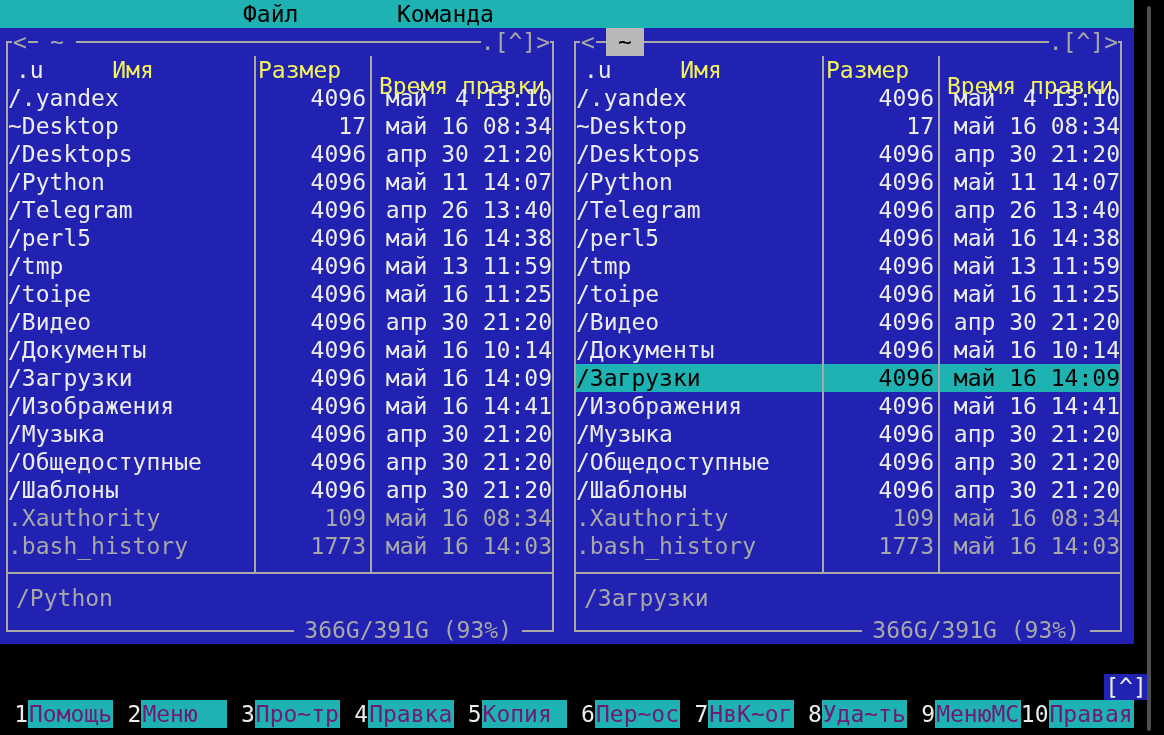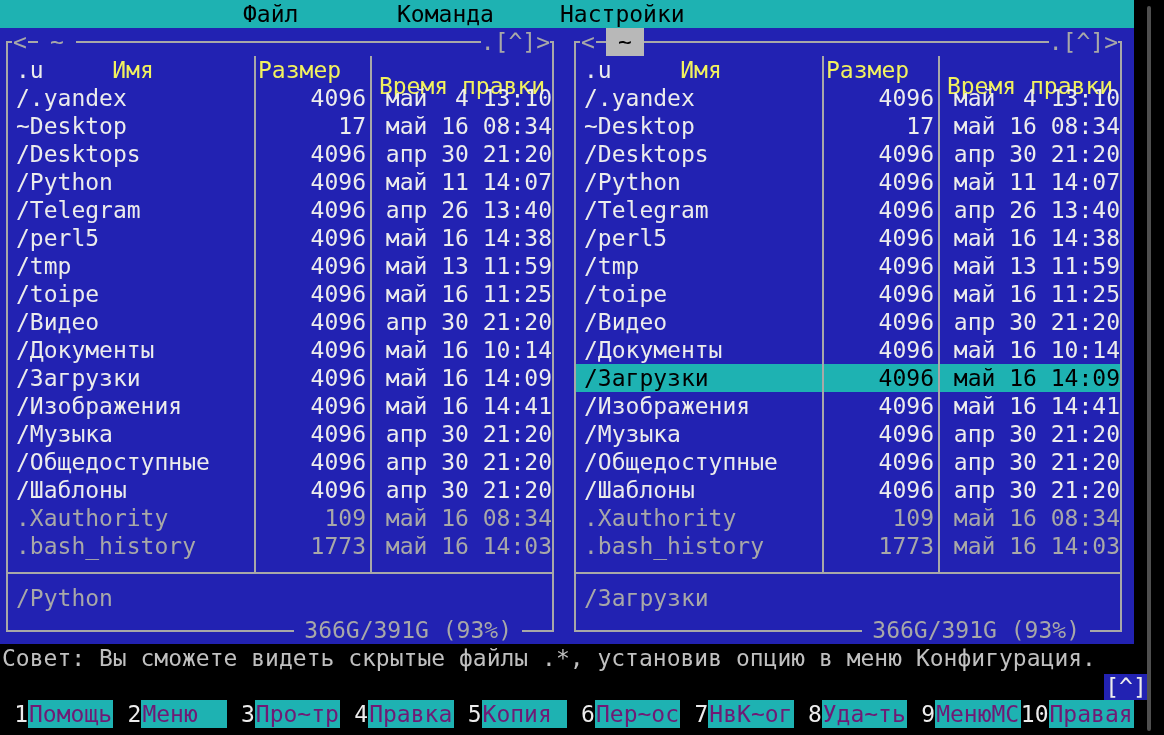--- a/index.html
+++ b/index.html
@@ -39,21 +39,21 @@
   .ptitle{position:absolute;top:0;left:36px;height:28px;background:var(--blue);color:var(--gray);z-index:3;padding:0 12px;}
   .ptitle.active{background:var(--hl);color:#000;}
   .pnav{position:absolute;top:0;right:8px;height:28px;background:var(--blue);color:var(--gray);z-index:3;white-space:pre;}
   .phead{position:absolute;top:28px;left:6px;width:544px;height:28px;display:flex;z-index:1;}
   .phead .hname{flex:1;position:relative;text-align:center;color:var(--yellow);}
   .phead .hsort{position:absolute;left:8px;top:0;color:var(--white);}
   .phead .hsize{width:114px;text-align:left;color:var(--yellow);}
   .phead .htime{width:180px;text-align:center;color:var(--yellow);margin-top:16px;}
   .prows{position:absolute;top:56px;left:6px;width:544px;z-index:1;}
   .frow{display:flex;height:28px;}
-  .frow .cname{flex:1;padding-left:8px;white-space:pre;overflow:hidden;}
+  .frow .cname{flex:1;white-space:pre;overflow:hidden;}
   .frow .csize{width:108px;padding-right:6px;text-align:right;white-space:pre;}
   .frow .ctime{width:170px;padding-left:10px;white-space:pre;text-align:right;}
   .frow.dir{color:var(--white);} .frow.file{color:var(--gray);}
   .frow.sel > div{background:var(--cyan);color:#000;}
   .pmini{position:absolute;top:556px;left:14px;height:28px;color:var(--gray);white-space:pre;z-index:1;}
   .pfree{position:absolute;top:588px;right:36px;height:28px;background:var(--blue);color:var(--gray);padding:0 10px;z-index:3;white-space:pre;}
   
   .hint{position:absolute;top:644px;left:2px;height:28px;color:var(--dim);white-space:pre;}
   .cmd{position:absolute;top:672px;left:2px;height:28px;color:var(--dim);white-space:pre;}
   .cursor{display:inline-block;width:14px;height:24px;background:var(--hl);vertical-align:-4px;margin-left:13px;}
@@ -66,21 +66,20 @@
 </style>
 </head>
 <body>
 
 <div id="screen">
 
   <div class="menubar">
       <span class="mitem" style="left: 12px; margin-top: 32px;">Левая панель</span>
       <span class="mitem" style="left: 243px;">Файл</span>
       <span class="mitem" style="left: 397px;">Команда</span>
-      <span class="mitem" style="left: 560px;">Настройки</span>
     </div>
 
   <div class="paneback"></div>
 
   <div class="panel left">
     <div class="pline l-top"></div>
     <div class="pline l-bottom"></div>
     <div class="pline l-left"></div>
     <div class="pline l-right"></div>
     <div class="pline l-sep"></div>
@@ -291,21 +290,20 @@
         <div class="frow file">
           <div class="cname">.bash_history</div>
           <div class="csize">1773</div>
           <div class="ctime">май 16 14:03</div>
         </div>
       </div>
     <div class="pmini">/Загрузки</div>
     <div class="pfree">366G/391G (93%)</div>
   </div>
 
-  <div class="hint">Совет: Вы сможете видеть скрытые файлы .*, установив опцию в меню Конфигурация.</div>
 
   <div class="cmd">
     <span>nesmeyanov@W7800-800016899:~$</span><span class="cursor"></span>
   </div>
 
   <div class="badge">[^]</div>
 
   <div class="keybar">
       <div class="fkey">
         <span class="fnum">1</span>

